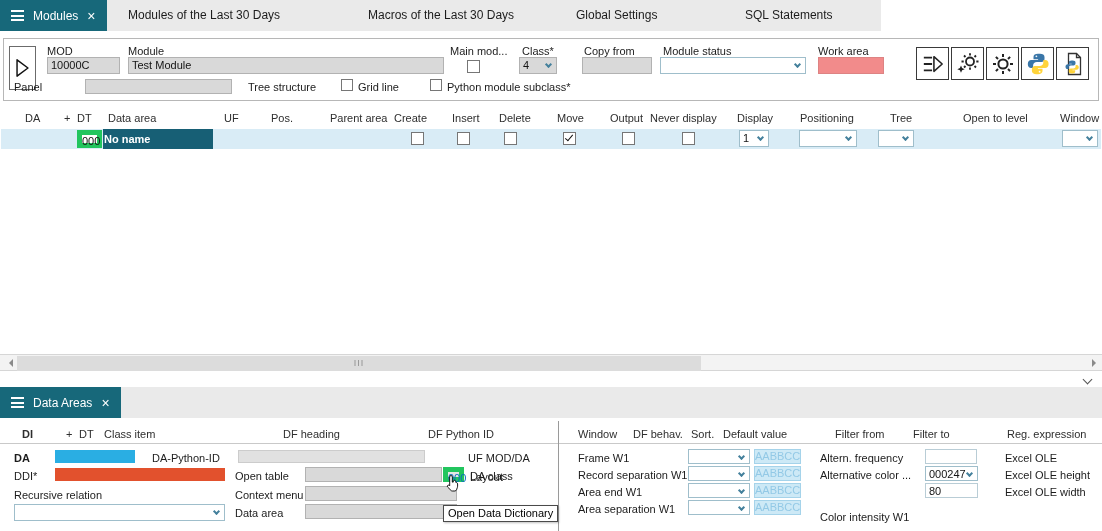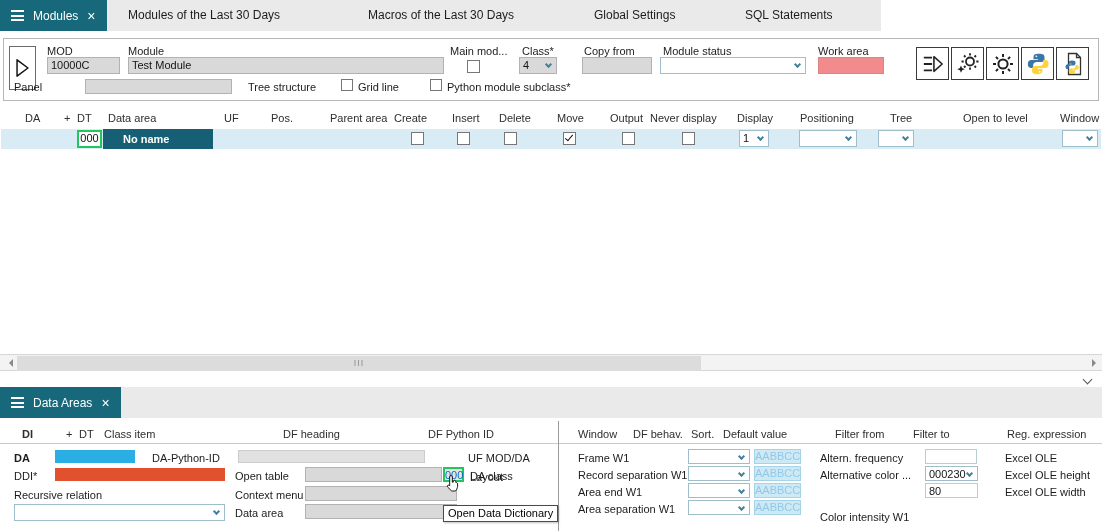--- a/index.html
+++ b/index.html
@@ -23,23 +23,23 @@
   .tab-off{position:absolute;top:0;height:31px;line-height:31px;font-size:12px;color:#1c1c1c;white-space:nowrap}
   .xbtn{font-size:14px;color:#fff;line-height:14px}
   .burger{position:relative;width:13px;height:11px}
   .burger b{position:absolute;left:0;width:13px;height:2px;background:#fff}
   .burger b:nth-child(1){top:0}.burger b:nth-child(2){top:4.5px}.burger b:nth-child(3){top:9px}
   .box{position:absolute;border:1px solid #b7b7b7}
   .icon-btn{position:absolute;width:33px;height:33px;background:#fff;border:1px solid #3a3a3a;display:flex;align-items:center;justify-content:center}
   .playbtn{position:absolute;left:9px;top:46px;width:27px;height:44px;background:#fff;border:1px solid #6b6b6b;display:flex;align-items:center;justify-content:center}
   .ghead .h{position:absolute;top:0;font-size:11px;color:#2e2e2e;white-space:nowrap}
   .gridrow{position:absolute;left:1px;top:129px;width:1100px;height:20px;background:#d9ecf6}
-  .redbox{position:absolute;border:2px solid #22c55e;background:#fff;font-size:11px;text-align:center;color:#111;line-height:13px}
+  .redbox{position:absolute;border:5px solid #22c55e;background:#fff;font-size:11px;text-align:left;color:#111;line-height:13px}
   .redbox.link{background:#e5e5e5;color:#0a6ebd}
-  .namecell{position:absolute;background:#175f75;color:#fff;font-size:11px;font-weight:bold;line-height:20px;padding-left:20px}
+  .namecell{position:absolute;background:#175f75;color:#fff;font-size:11px;font-weight:bold;line-height:20px;padding-left:1px}
   .pink{position:absolute;background:#f28b8b;border:1px solid #dd8383}
   .bluefield{position:absolute;background:#2aaee3}
   .orangefield{position:absolute;background:#e2512d}
   .swatch{position:absolute;background:#cde9f6;border:1px solid #a5d3ea;color:#93c9e6;font-size:11px;text-align:center;line-height:13px;overflow:hidden}
   .sb{position:absolute;left:0;top:354px;width:1102px;height:17px;background:#f3f3f3;border-top:1px solid #d6d6d6;border-bottom:1px solid #d6d6d6}
   .sb-btn{position:absolute;top:0;width:17px;height:17px}
   .tri-l{position:absolute;left:5px;top:4px;width:0;height:0;border:4px solid transparent;border-right-color:#8a8a8a}
   .tri-r{position:absolute;left:7px;top:4px;width:0;height:0;border:4px solid transparent;border-left-color:#8a8a8a}
   .sb-thumb{position:absolute;left:17px;top:1px;width:684px;height:15px;background:#dcdcdc;display:flex;align-items:center;justify-content:center}
   .grip{font-size:9px;color:#8f8f8f;letter-spacing:1px;line-height:9px}
@@ -59,21 +59,21 @@
       <span class="burger">
           <b></b>
           <b></b>
           <b></b>
         </span>
       <span class="t">Modules</span>
       <span class="xbtn">×</span>
     </div>
     <span class="tab-off" style="left:128px">Modules of the Last 30 Days</span>
     <span class="tab-off" style="left:368px">Macros of the Last 30 Days</span>
-    <span class="tab-off" style="left:594px">Global Settings</span>
+    <span class="tab-off" style="left:576px">Global Settings</span>
     <span class="tab-off" style="left:745px">SQL Statements</span>
   </div>
 
   <div class="box" style="left:3px;top:38px;width:1096px;height:63px"></div>
 
   <div class="playbtn">
     <svg width="15" height="20" viewBox="0 0 16 22">
       <path d="M2 2l12 9L2 20z" fill="#fff" stroke="#111" stroke-width="1.6" stroke-linejoin="round"></path>
     </svg>
   </div>
@@ -282,21 +282,21 @@
   <span class="lbl" style="left:578px;top:503px">Area separation W1</span>
   <div class="dd" style="left:688px;top:500px;width:62px;height:15px">
       <i></i>
     </div>
   <div class="swatch" style="left:754px;top:500px;width:47px;height:15px">AABBCC</div>
 
   <span class="lbl" style="left:820px;top:452px">Altern. frequency</span>
   <div class="inp white" style="left:925px;top:449px;width:52px;height:15px"></div>
 
   <span class="lbl" style="left:820px;top:469px">Alternative color ...</span>
-  <div class="dd" style="left:925px;top:466px;width:53px;height:15px"><em>000230</em><i></i></div>
+  <div class="dd" style="left:925px;top:466px;width:53px;height:15px"><em>000247</em><i></i></div>
 
   <span class="lbl" style="left:820px;top:511px">Color intensity W1</span>
   <div class="inp white" style="left:925px;top:483px;width:53px;height:15px">80</div>
 
   <span class="lbl" style="left:1005px;top:452px">Excel OLE</span>
   <span class="lbl" style="left:1005px;top:469px">Excel OLE height</span>
   <span class="lbl" style="left:1005px;top:486px">Excel OLE width</span>
 
 </div>
 

